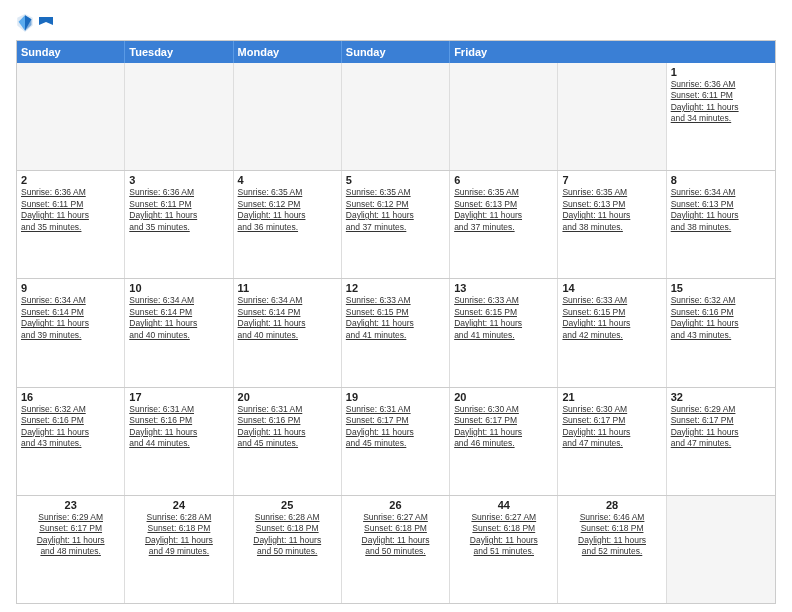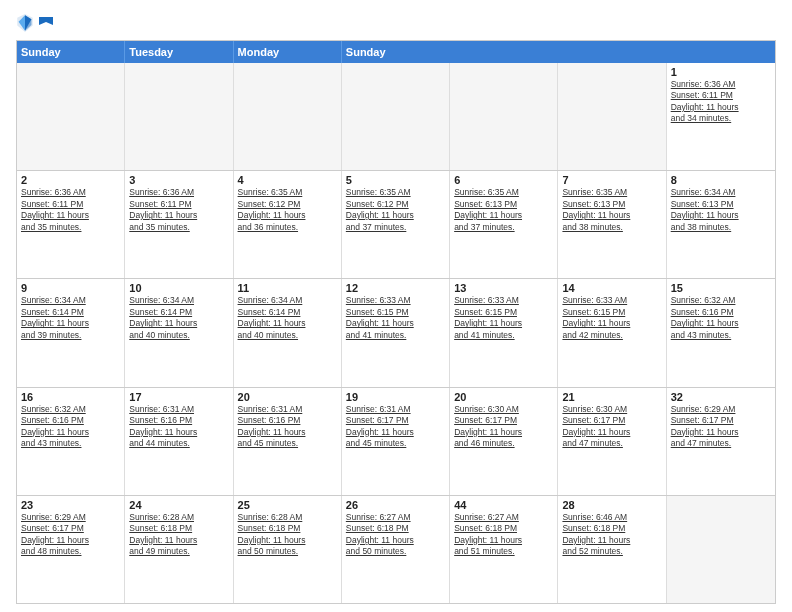--- a/index.html
+++ b/index.html
@@ -79,21 +79,21 @@
       flex: 1;
       display: flex;
       flex-direction: column;
     }
     .cal-row {
       display: grid;
       grid-template-columns: repeat(7, 1fr);
       flex: 1;
       border-bottom: 1px solid #ccc;
     }
-    .cal-row:last-child { border-bottom: none; }
+    .cal-row:last-child { border-bottom: none; text-align: center; }
     .cal-cell {
       border-right: 1px solid #ddd;
       padding: 3px 4px;
       vertical-align: top;
       min-height: 0;
       background: #fff;
     }
     .cal-cell:last-child { border-right: none; }
     .cal-cell.empty { background: #f5f5f5; }
     .day-num {
@@ -136,20 +136,21 @@
       <div class="calendar-subtitle"></div>
     </div>
   </div>
 
   <div class="calendar">
     <div class="cal-header-row">
     <div class="cal-header-cell">Sunday</div>
         <div class="cal-header-cell">Tuesday</div>
         <div class="cal-header-cell">Monday</div>
         <div class="cal-header-cell">Sunday</div>
+        <div class="cal-header-cell">Friday</div>
       </div>
     <div class="cal-body">
     <div class="cal-row">
           <div class="cal-cell empty"></div>
           <div class="cal-cell empty"></div>
           <div class="cal-cell empty"></div>
           <div class="cal-cell empty"></div>
           <div class="cal-cell empty"></div>
           <div class="cal-cell empty"></div>
           <div class="cal-cell">

